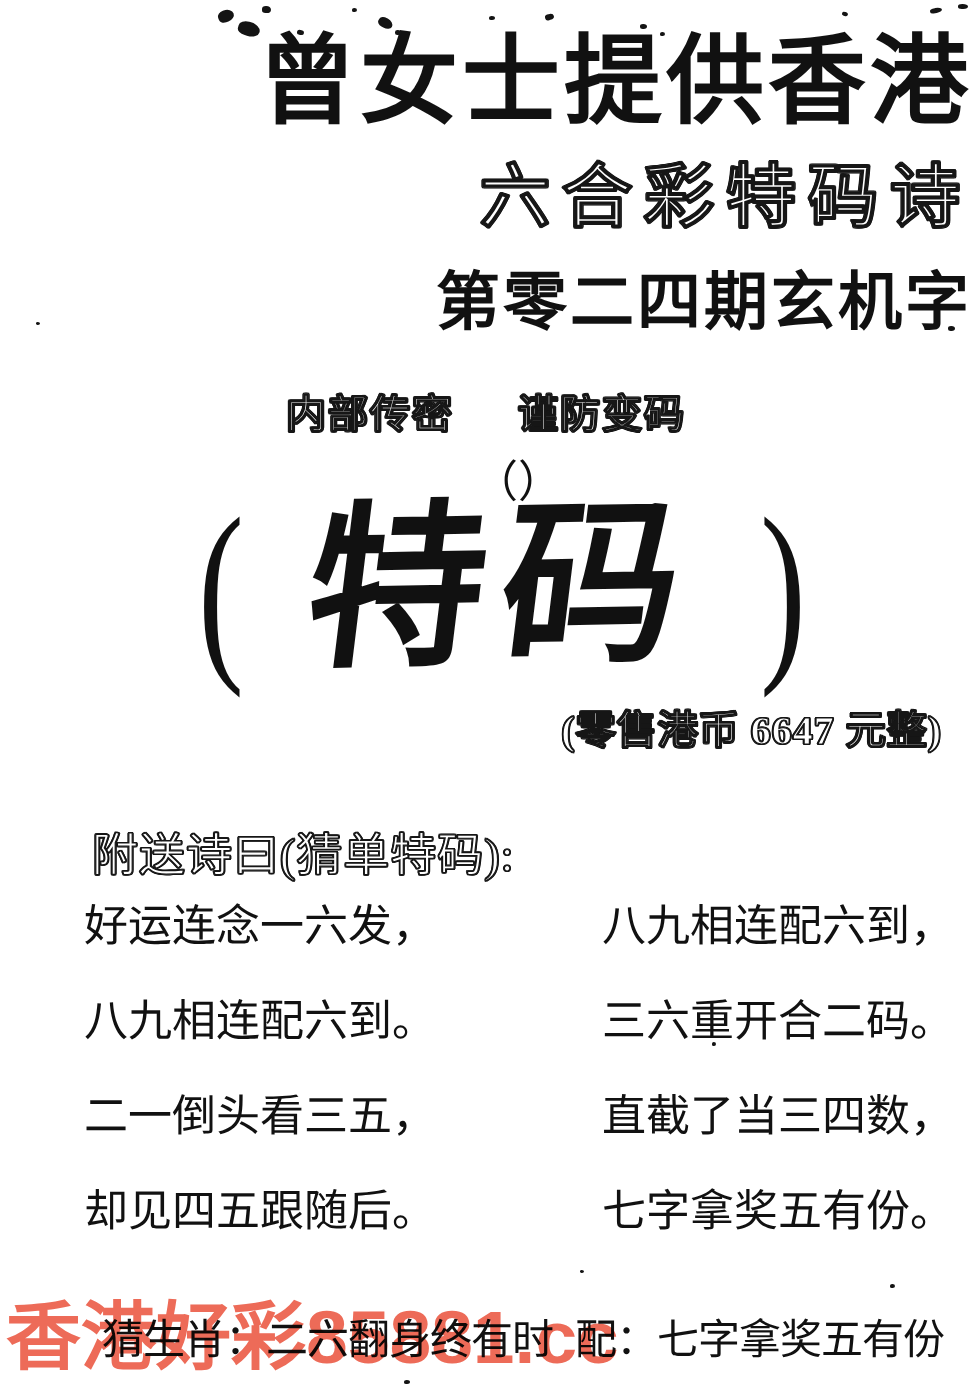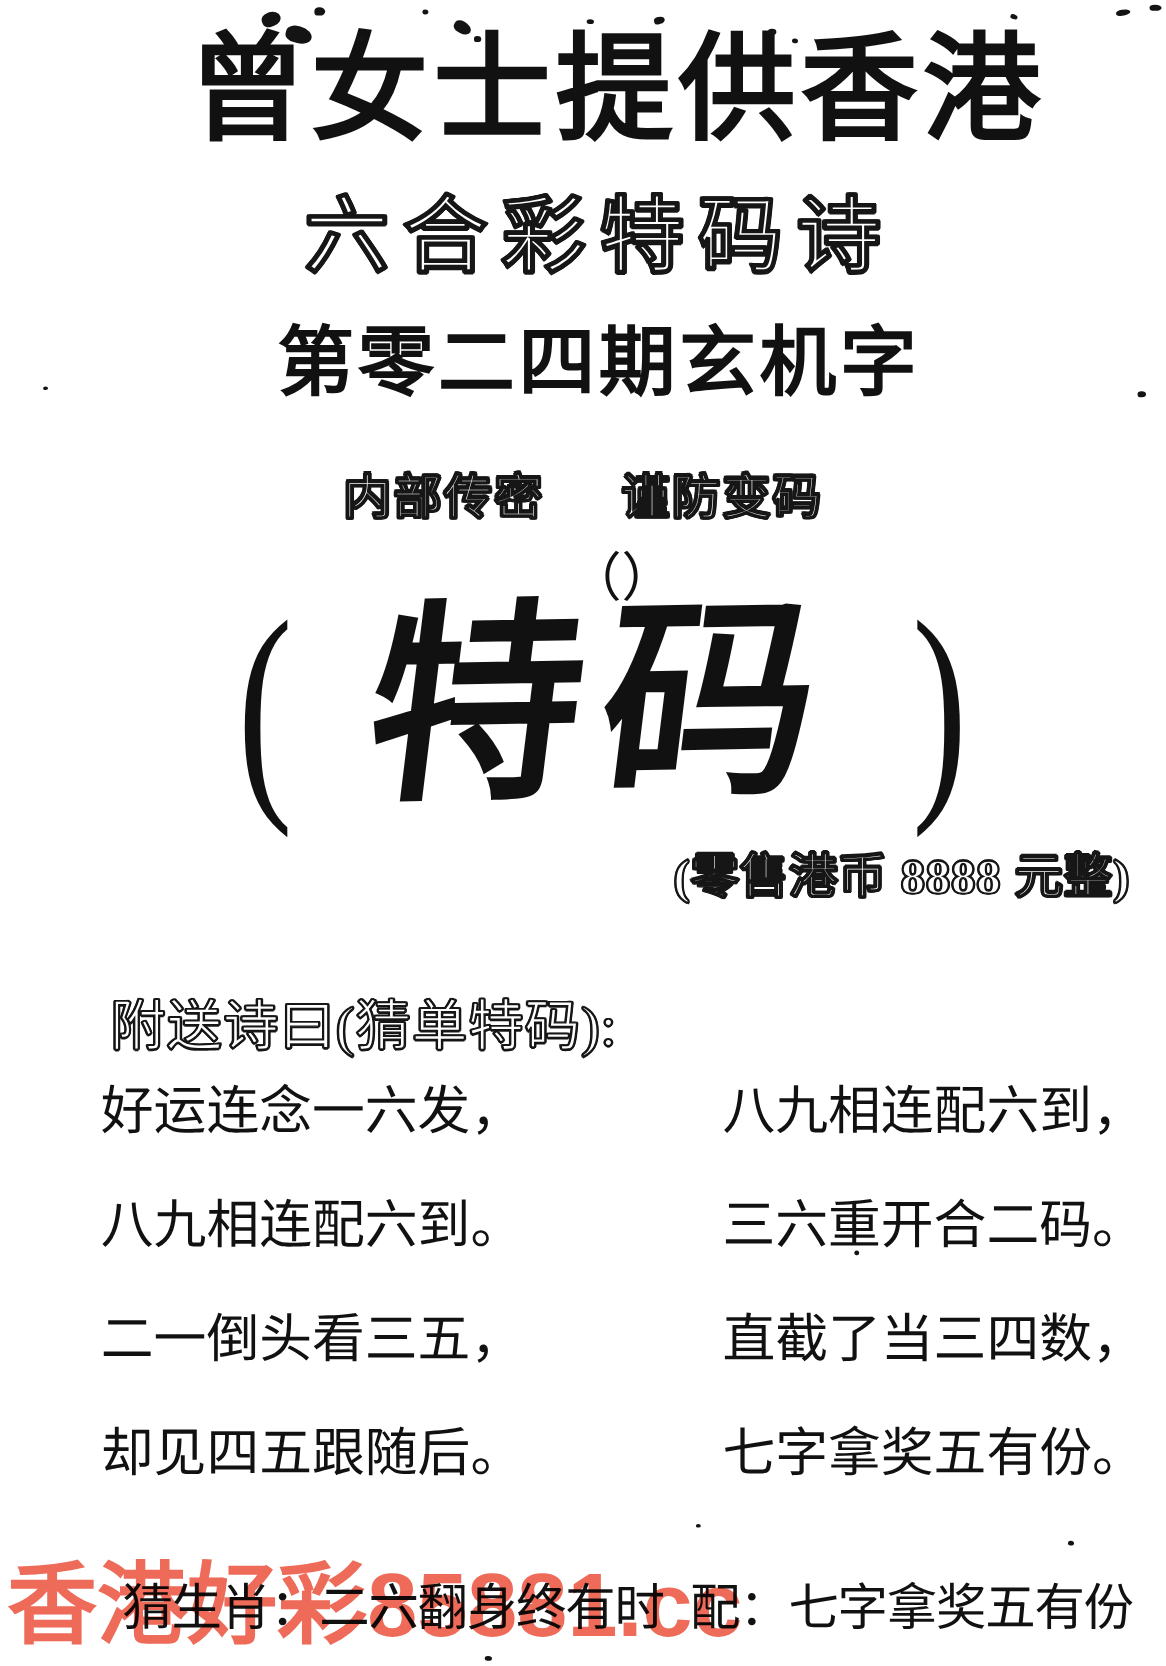--- a/index.html
+++ b/index.html
@@ -2,21 +2,21 @@
 <html lang="zh-CN"><head>
 <meta charset="utf-8">
 <style>
   html,body{margin:0;padding:0;}
   body{
     width:972px;height:1388px;position:relative;overflow:hidden;
     background:#ffffff;color:#111;
     font-family:"Liberation Serif","DejaVu Serif",serif;
   }
   .abs{position:absolute;}
-  .center-row{left:0;right:0;text-align:center;font-family:Liberation Mono, monospace;}
+  .center-row{left:0;right:0;text-align:right;}
   
   .title1{top:30px;padding-left:56px;font-size:98px;font-weight:bold;letter-spacing:4px;line-height:1.08;}
   
   .hollow{
     color:#ffffff;
     -webkit-text-stroke:1.2px #161616;
     text-shadow:1.4px 0 #161616,-1.4px 0 #161616,0 1.4px #161616,0 -1.4px #161616,
                 1px 1px #161616,-1px -1px #161616,1px -1px #161616,-1px 1px #161616;
   }
   .title2{top:140px;padding-left:28px;font-size:70px;font-weight:bold;letter-spacing:12px;}
@@ -63,21 +63,21 @@
   <span class="code-paren">（</span>
   <span class="code-paren">）</span>
 </div>
 
 <div class="abs big-row">
   <span class="big-paren">(</span>
   <span class="big-word">特码</span>
   <span class="big-paren">)</span>
 </div>
 
-<div class="abs price hollow">(零售港币 8888 元整)</div>
+<div class="abs price hollow">(零售港币 6647 元整)</div>
 
 <div class="abs poem-header hollow">附送诗曰(猜单特码):</div>
 
 <div class="abs poem-line pl r1">好运连念一六发，</div>
 <div class="abs poem-line pl r2">八九相连配六到。</div>
 <div class="abs poem-line pl r3">二一倒头看三五，</div>
 <div class="abs poem-line pl r4">却见四五跟随后。</div>
 <div class="abs poem-line pr r1">八九相连配六到，</div>
 <div class="abs poem-line pr r2">三六重开合二码。</div>
 <div class="abs poem-line pr r3">直截了当三四数，</div>

